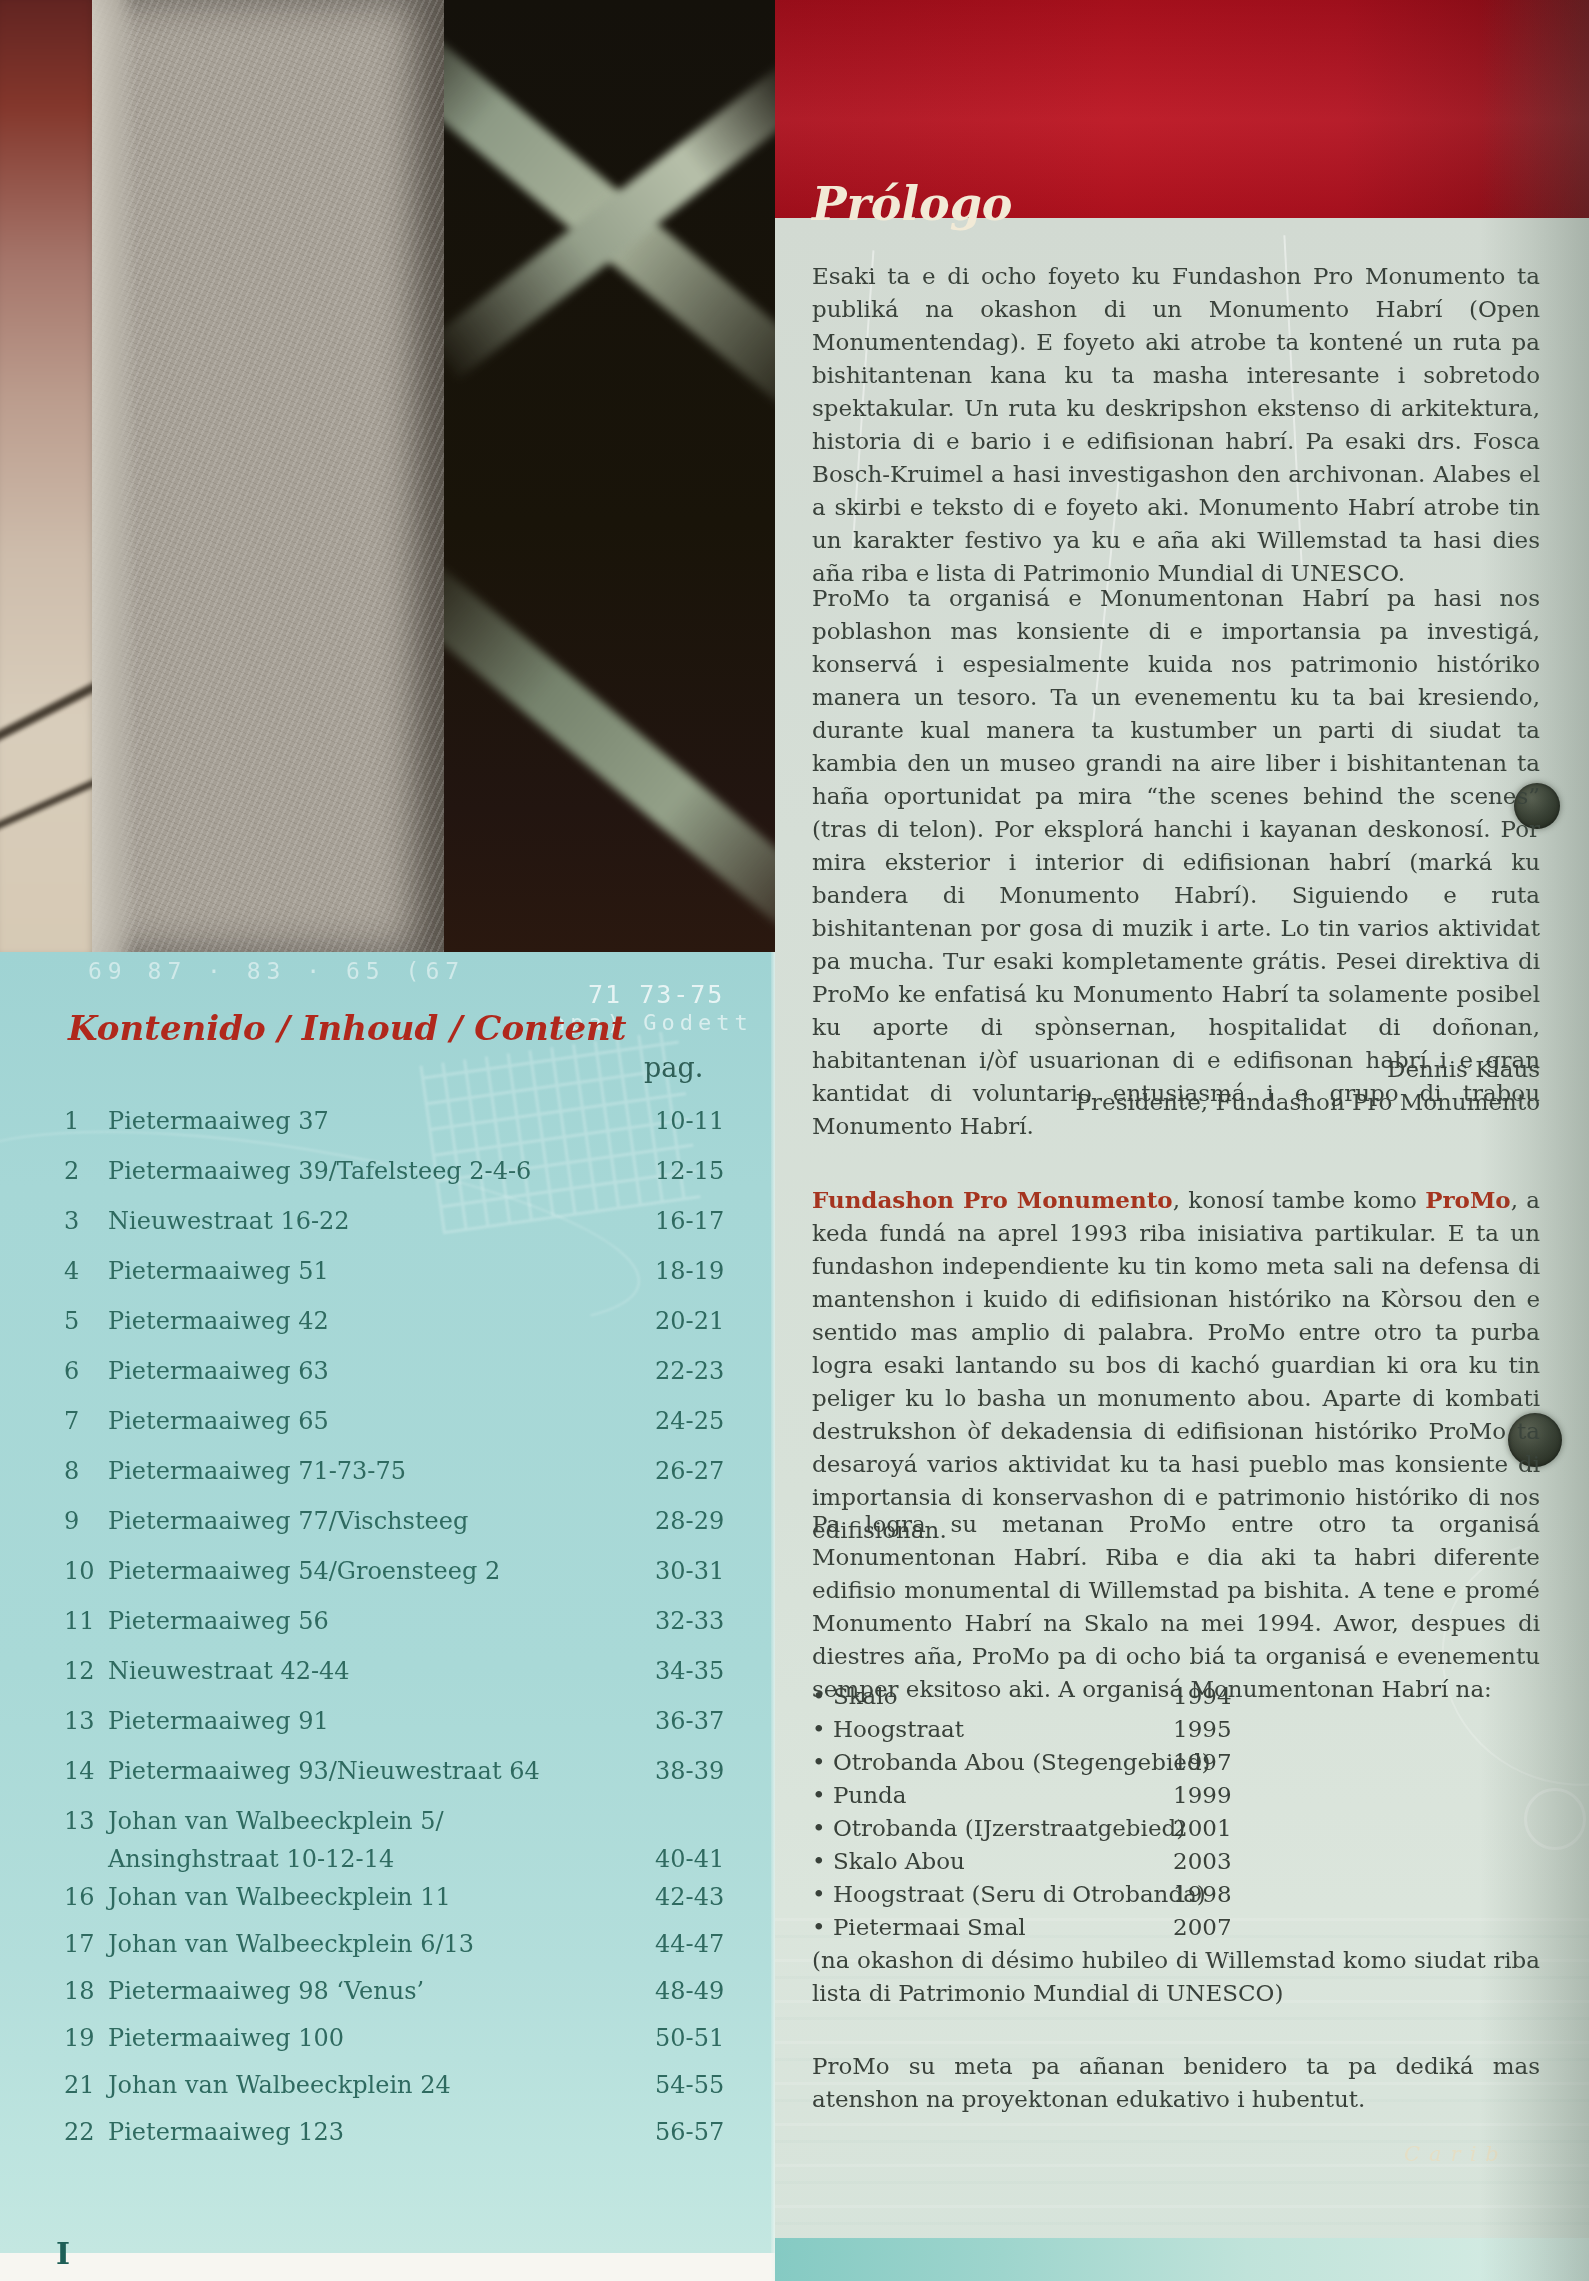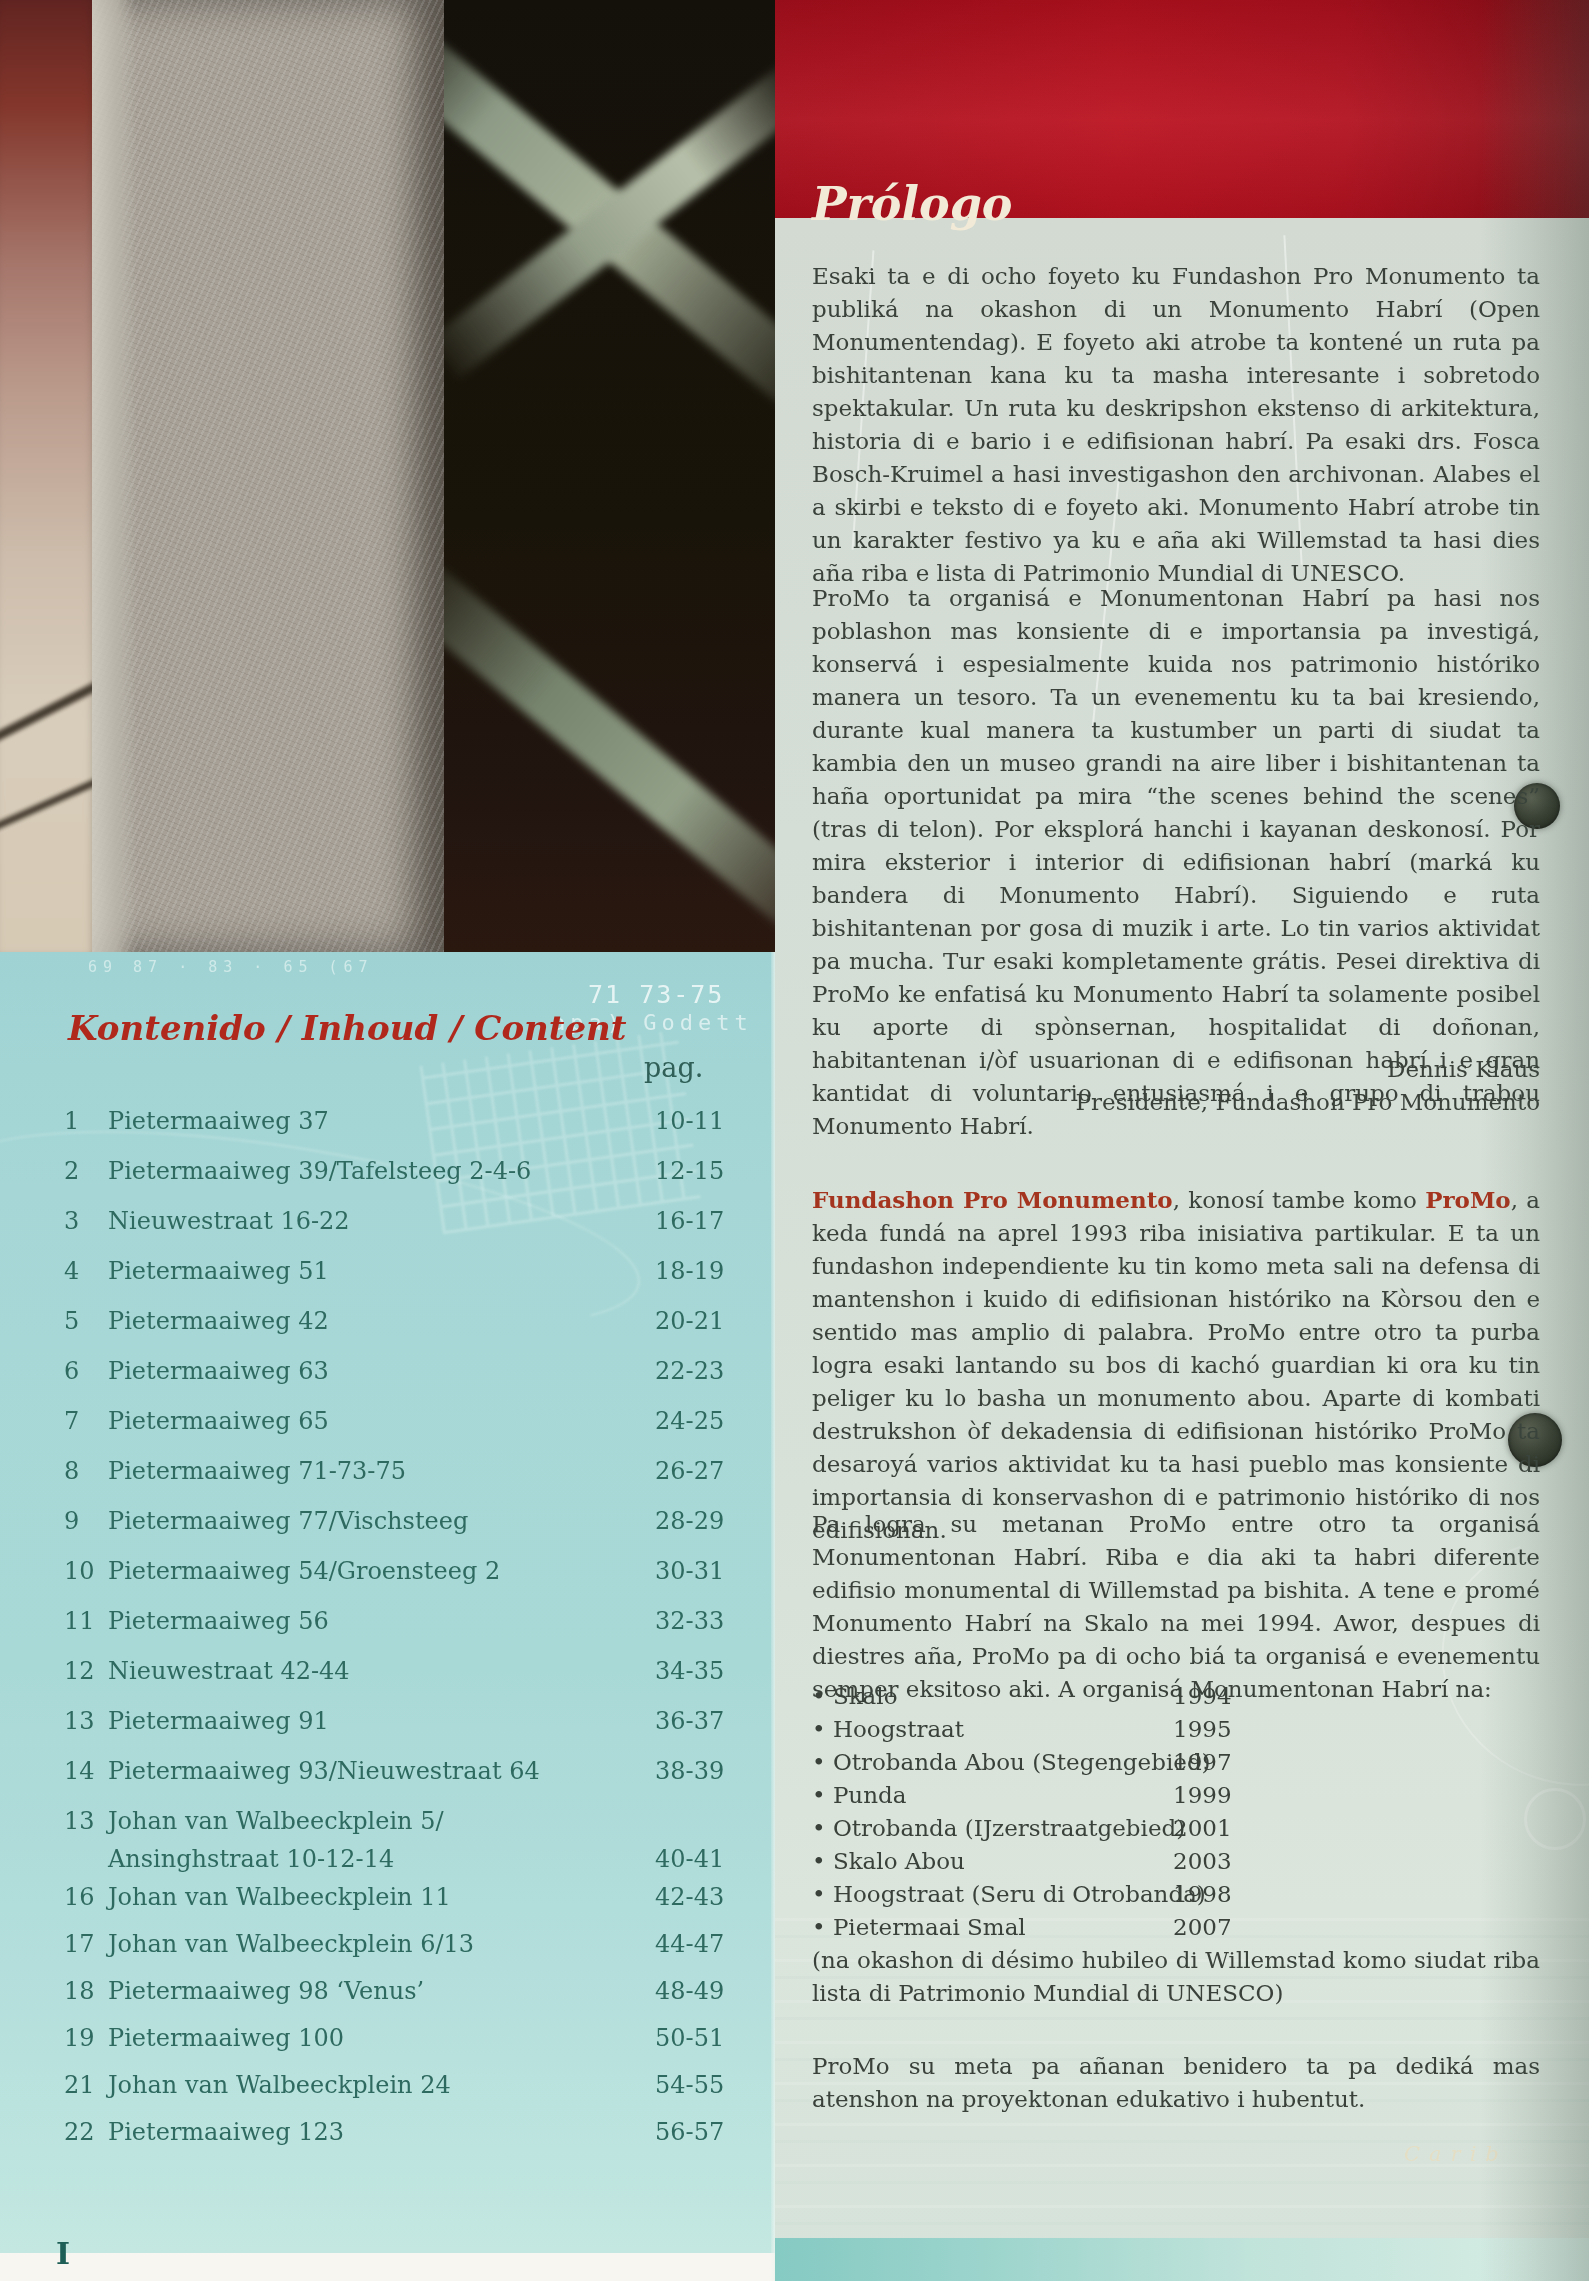--- a/index.html
+++ b/index.html
@@ -61,21 +61,21 @@
     background:linear-gradient(90deg,#d2cdc2 0%,#bab5aa 55%,rgba(160,155,145,0) 100%);
     opacity:.85;
   }
   
   .toc-panel{
     position:absolute; left:0; top:952px; width:775px; height:1301px;
     background:linear-gradient(180deg,#9fd3d3 0%,#a6d7d6 18%,#a9d9d7 55%,#b3dedb 78%,#bde4df 92%,#c4e7e1 100%);
     overflow:hidden;
   }
   .toc-ghost{position:absolute; color:rgba(255,255,255,.65); font-family:"DejaVu Sans Mono", monospace;}
-  .ghost-a{left:88px; top:6px; font-size:15px; letter-spacing:6px; color:rgba(255,255,255,.5);}
+  .ghost-a{left:88px; top:6px; font-size:23px; letter-spacing:6px; color:rgba(255,255,255,.5);}
   .ghost-b{left:588px; top:28px; font-size:25px; color:rgba(255,255,255,.75); letter-spacing:2px;}
   .ghost-c{left:552px; top:58px; font-size:22px; color:rgba(255,255,255,.6); letter-spacing:5px;}
   .ghost-grid{
     position:absolute; left:430px; top:95px; width:260px; height:170px; opacity:.22;
     background:
       repeating-linear-gradient(90deg, #ffffff 0 3px, transparent 3px 22px),
       repeating-linear-gradient(0deg, #ffffff 0 3px, transparent 3px 26px);
     transform:rotate(-8deg); filter:blur(1px);
   }
   .ghost-shore{

